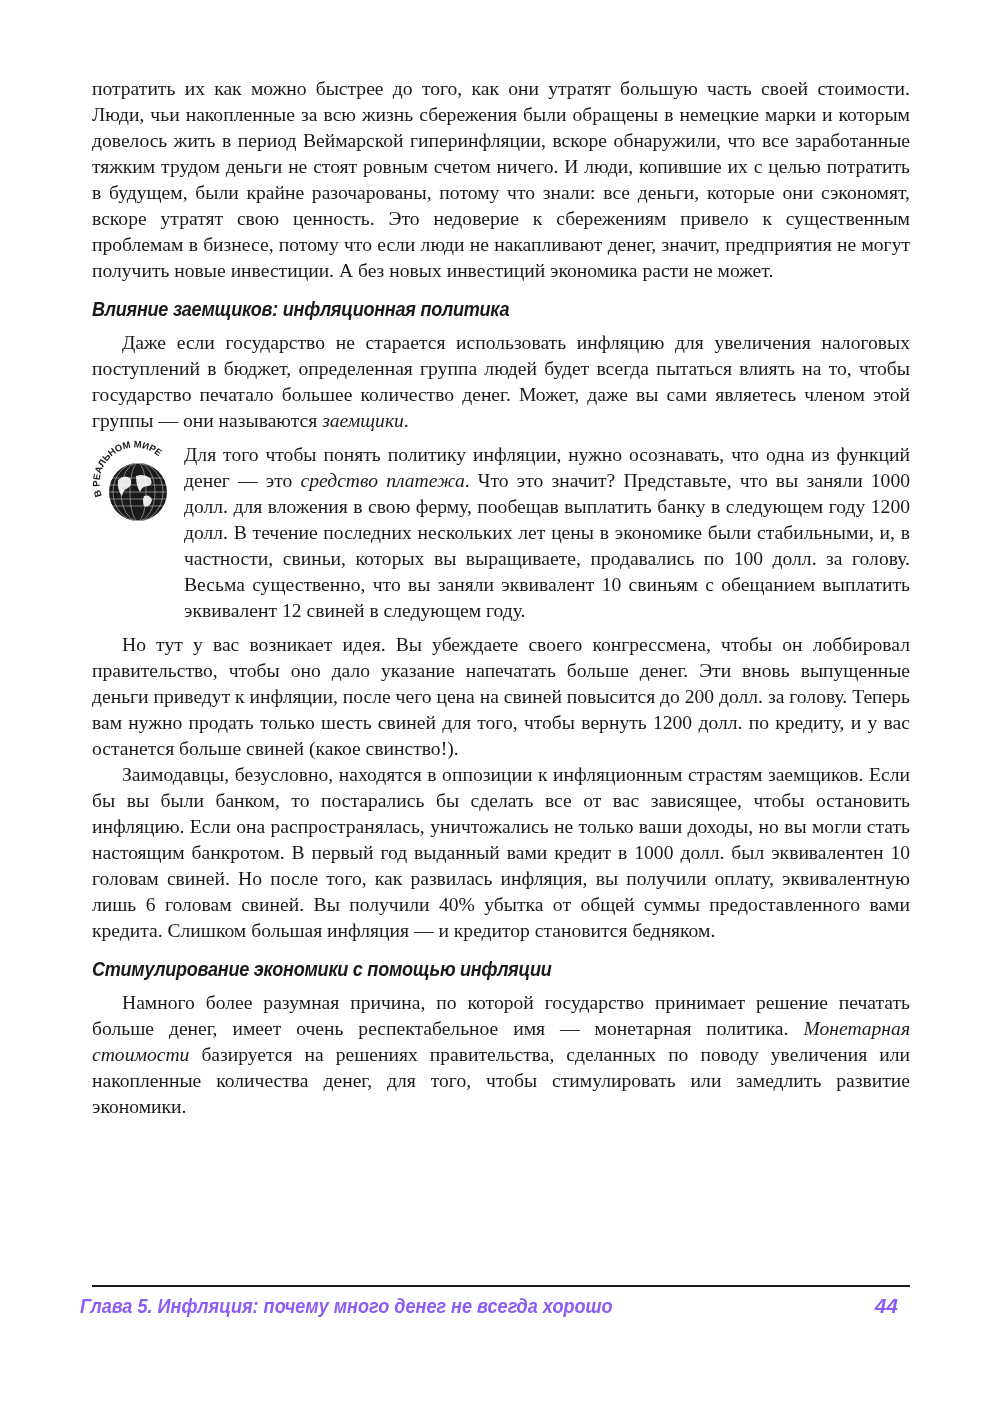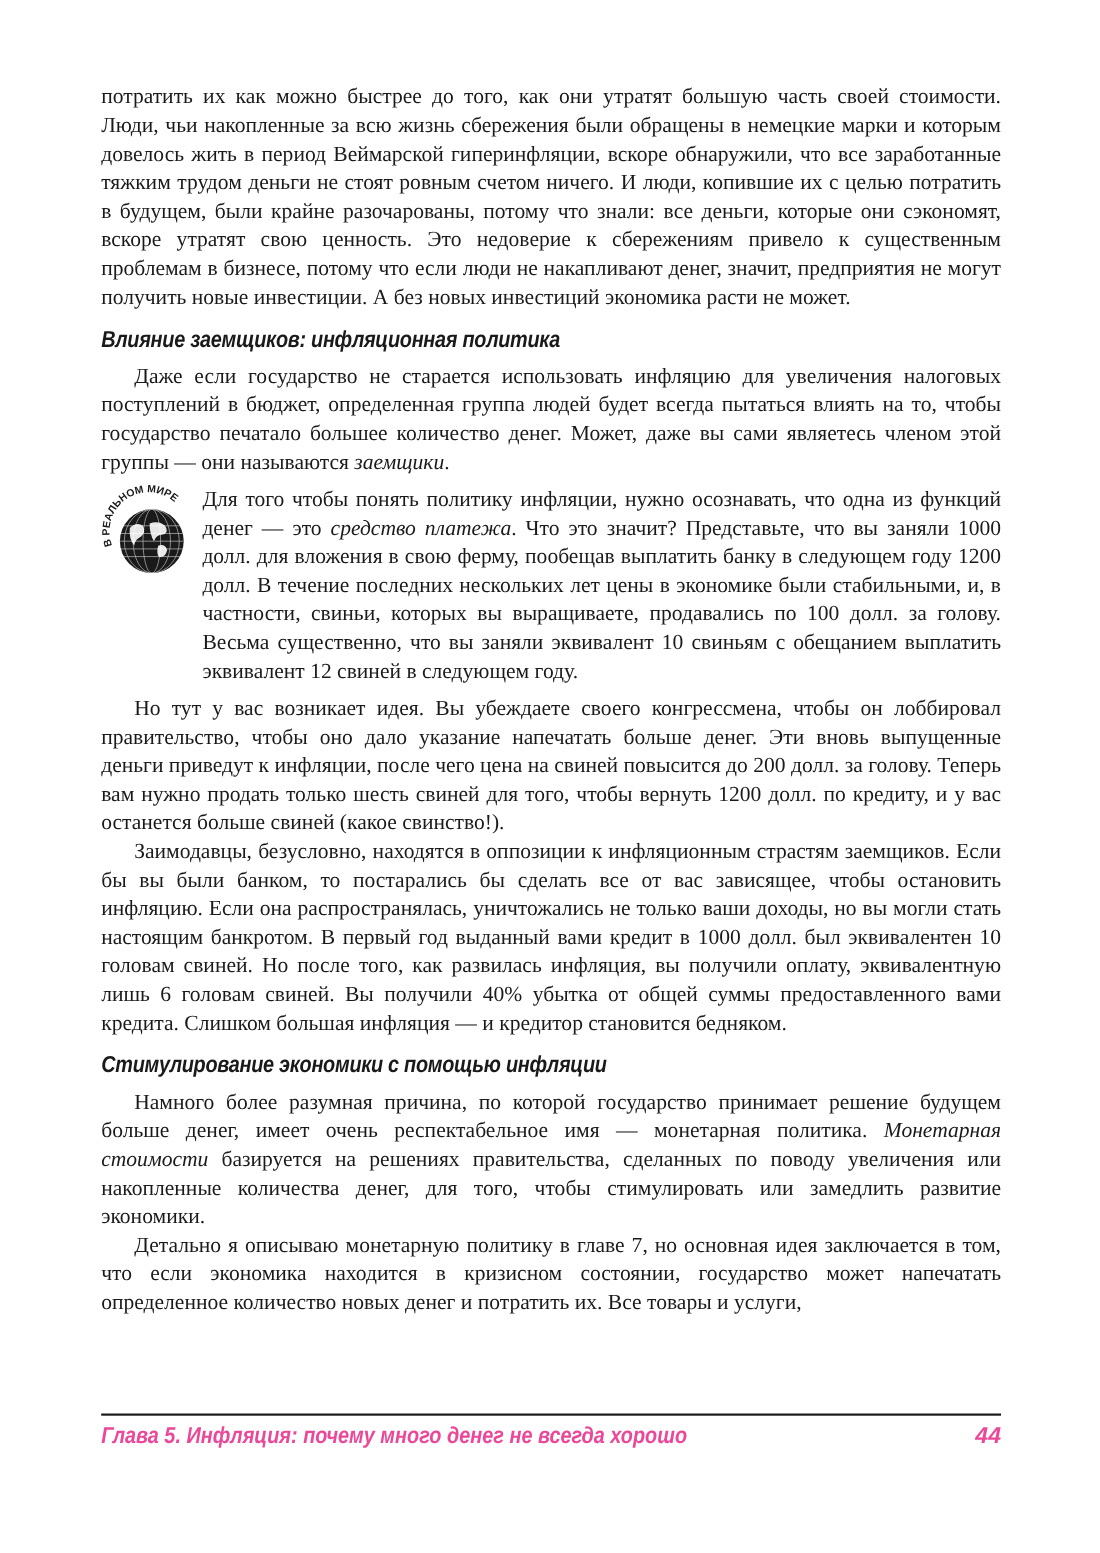--- a/index.html
+++ b/index.html
@@ -20,24 +20,24 @@
   }
   .sidebar { position: relative; padding-left: 92px; margin-top: 8px; margin-bottom: 8px; }
   .badge {
     position: absolute; left: -4px; top: -2px; width: 92px; height: 92px;
   }
   em { }
   .footer-rule {
     position: absolute; left: 92px; top: 1285px; width: 818px; height: 2px; background: #1a1a1a;
   }
   .footer {
-    position: absolute; left: 92px; top: 1292px; width: 818px;
+    position: absolute; left: 80px; top: 1292px; width: 818px;
     font-family: "Liberation Sans", "DejaVu Sans", sans-serif;
     font-weight: bold; font-style: italic; font-size: 21px; line-height: 28px;
-    display: flex; justify-content: space-between; color: #ec4899;
+    display: flex; justify-content: space-between; color: #8b5cf6;
   }
   .footer .title { transform: scaleX(0.86); transform-origin: left center; white-space: nowrap; }
 </style>
 </head>
 <body>
 
 <div class="page">
   <p>потратить их как можно быстрее до того, как они утратят большую часть своей стоимости. Люди, чьи накопленные за всю жизнь сбережения были обращены в немецкие марки и которым довелось жить в период Веймарской гиперинфляции, вскоре обнаружили, что все заработанные тяжким трудом деньги не стоят ровным счетом ничего. И люди, копившие их с целью потратить в будущем, были крайне разочарованы, потому что знали: все деньги, которые они сэкономят, вскоре утратят свою ценность. Это недоверие к сбережениям привело к существенным проблемам в бизнесе, потому что если люди не накапливают денег, значит, предприятия не могут получить новые инвестиции. А без новых инвестиций экономика расти не может.</p>
 
   <div class="heading">Влияние заемщиков: инфляционная политика</div>
@@ -75,21 +75,20 @@
       </svg>
     </div>
     <p><span>Для того чтобы понять политику инфляции, нужно осознавать, что одна из функций денег — это </span><em>средство платежа</em><span>. Что это значит? Представьте, что вы заняли 1000 долл. для вложения в свою ферму, пообещав выплатить банку в следующем году 1200 долл. В течение последних нескольких лет цены в экономике были стабильными, и, в частности, свиньи, которых вы выращиваете, продавались по 100 долл. за голову. Весьма существенно, что вы заняли эквивалент 10 свиньям с обещанием выплатить эквивалент 12 свиней в следующем году.</span></p>
   </div>
 
   <p class="indent">Но тут у вас возникает идея. Вы убеждаете своего конгрессмена, чтобы он лоббировал правительство, чтобы оно дало указание напечатать больше денег. Эти вновь выпущенные деньги приведут к инфляции, после чего цена на свиней повысится до 200 долл. за голову. Теперь вам нужно продать только шесть свиней для того, чтобы вернуть 1200 долл. по кредиту, и у вас останется больше свиней (какое свинство!).</p>
   <p class="indent">Заимодавцы, безусловно, находятся в оппозиции к инфляционным страстям заемщиков. Если бы вы были банком, то постарались бы сделать все от вас зависящее, чтобы остановить инфляцию. Если она распространялась, уничтожались не только ваши доходы, но вы могли стать настоящим банкротом. В первый год выданный вами кредит в 1000 долл. был эквивалентен 10 головам свиней. Но после того, как развилась инфляция, вы получили оплату, эквивалентную лишь 6 головам свиней. Вы получили 40% убытка от общей суммы предоставленного вами кредита. Слишком большая инфляция — и кредитор становится бедняком.</p>
 
   <div class="heading">Стимулирование экономики с помощью инфляции</div>
 
-  <p class="indent"><span>Намного более разумная причина, по которой государство принимает решение будущем больше денег, имеет очень респектабельное имя — монетарная политика. </span><em>Монетарная стоимости</em><span> базируется на решениях правительства, сделанных по поводу увеличения или накопленные количества денег, для того, чтобы стимулировать или замедлить развитие экономики.</span></p>
-  <p class="indent">Детально я описываю монетарную политику в главе 7, но основная идея заключается в том, что если экономика находится в кризисном состоянии, государство может напечатать определенное количество новых денег и потратить их. Все товары и услуги,</p>
+  <p class="indent"><span>Намного более разумная причина, по которой государство принимает решение печатать больше денег, имеет очень респектабельное имя — монетарная политика. </span><em>Монетарная стоимости</em><span> базируется на решениях правительства, сделанных по поводу увеличения или накопленные количества денег, для того, чтобы стимулировать или замедлить развитие экономики.</span></p>
 </div>
 
 <div class="footer-rule"></div>
 <div class="footer">
   <span class="title">Глава 5. Инфляция: почему много денег не всегда хорошо</span>
   <span>44</span>
 </div>
 
 </body></html>

